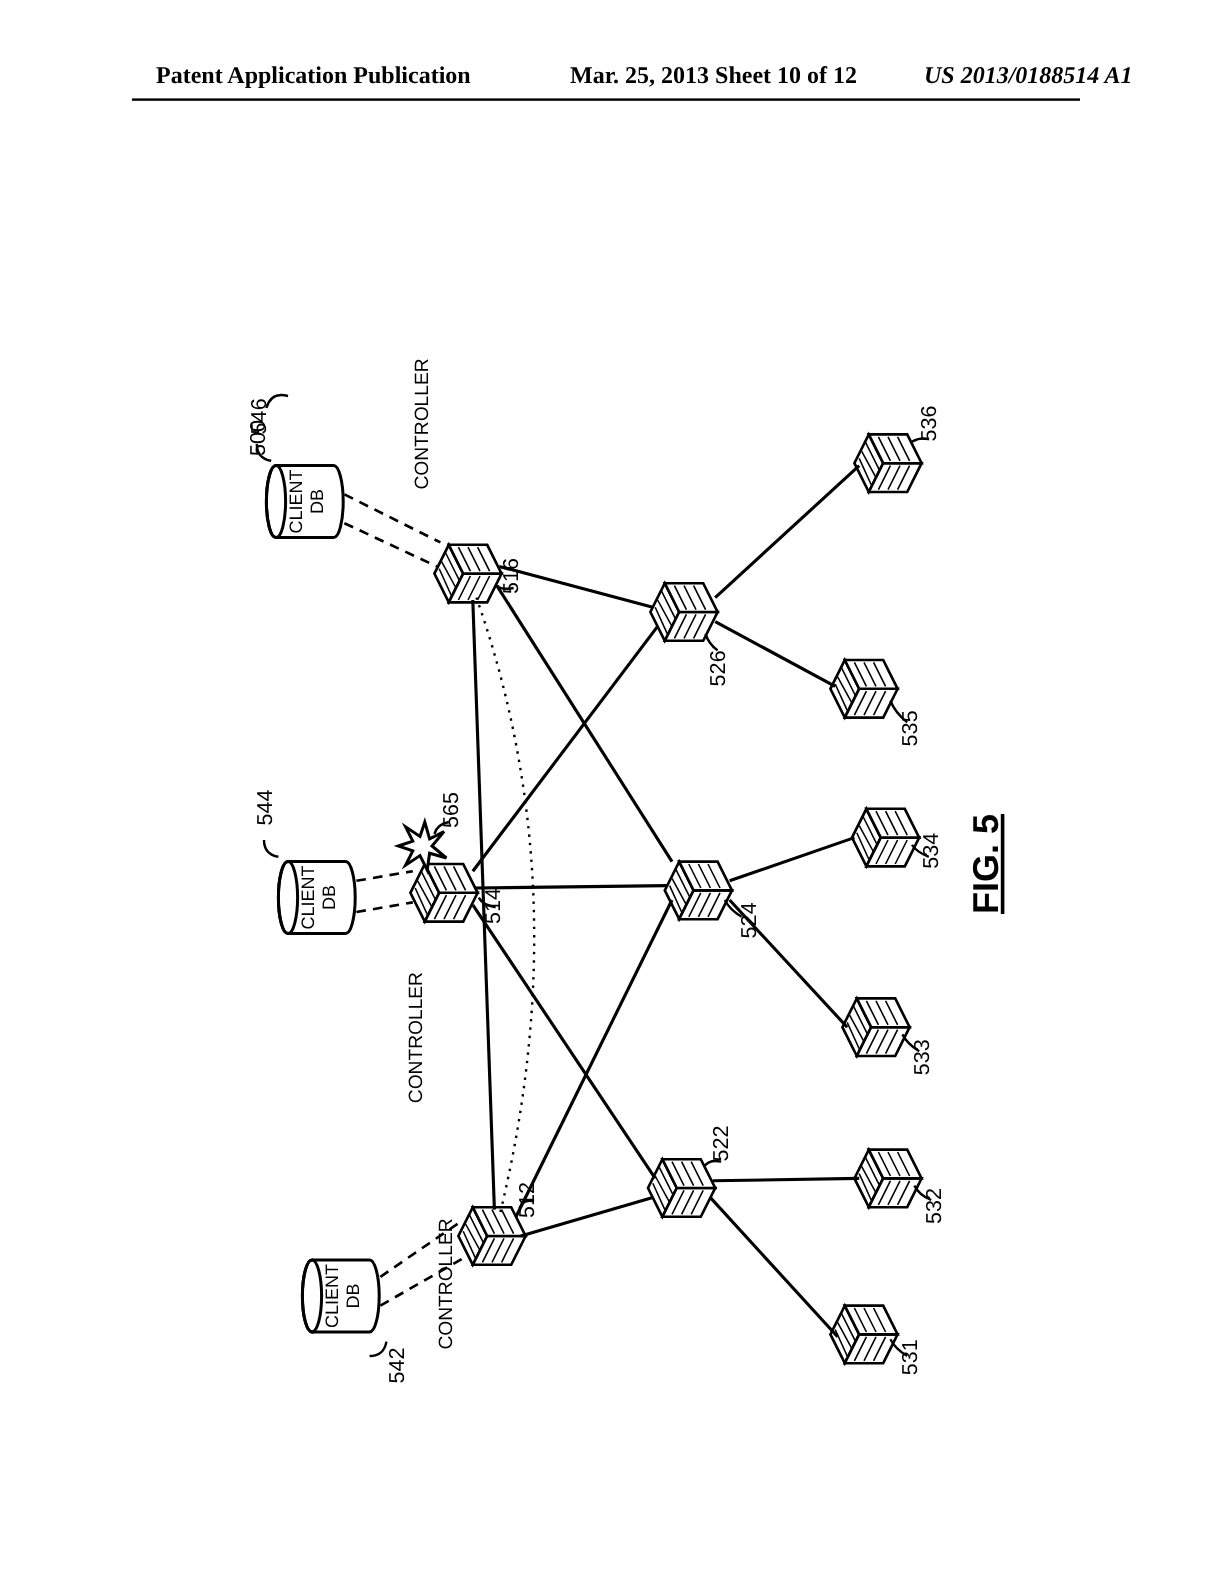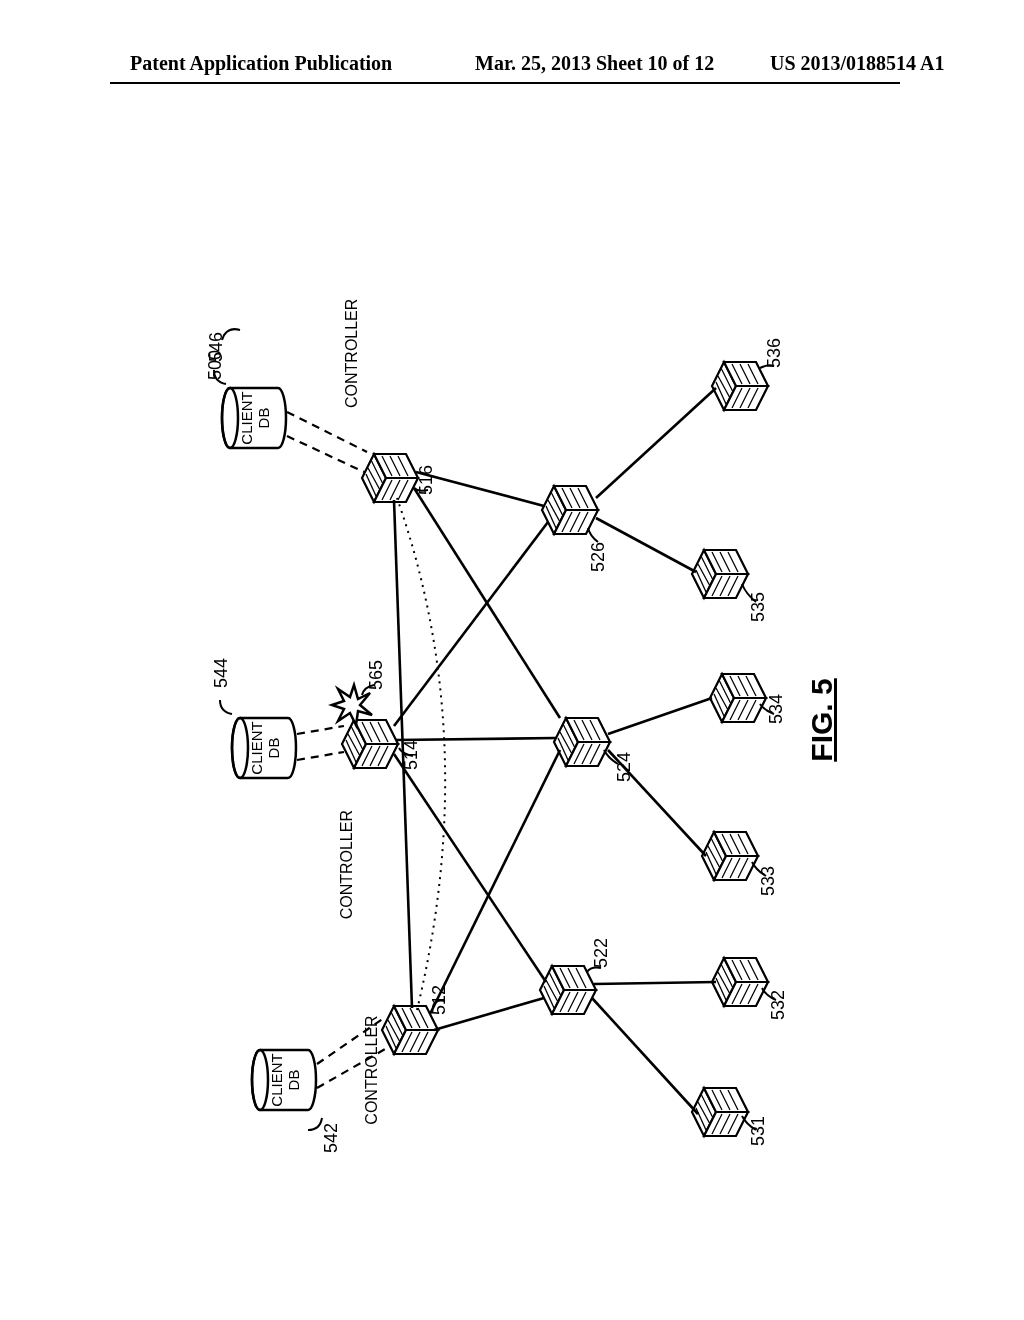--- a/index.html
+++ b/index.html
@@ -28,20 +28,21 @@
     position: absolute;
     left: 130px;
   }
   .header .center {
     position: absolute;
     left: 475px;
   }
   .header .right {
     position: absolute;
     left: 770px;
+    font-style: italic;
   }
   .hline {
     position: absolute;
     top: 82px;
     left: 110px;
     width: 790px;
     height: 0;
     border-top: 2px solid #000;
   }
 

